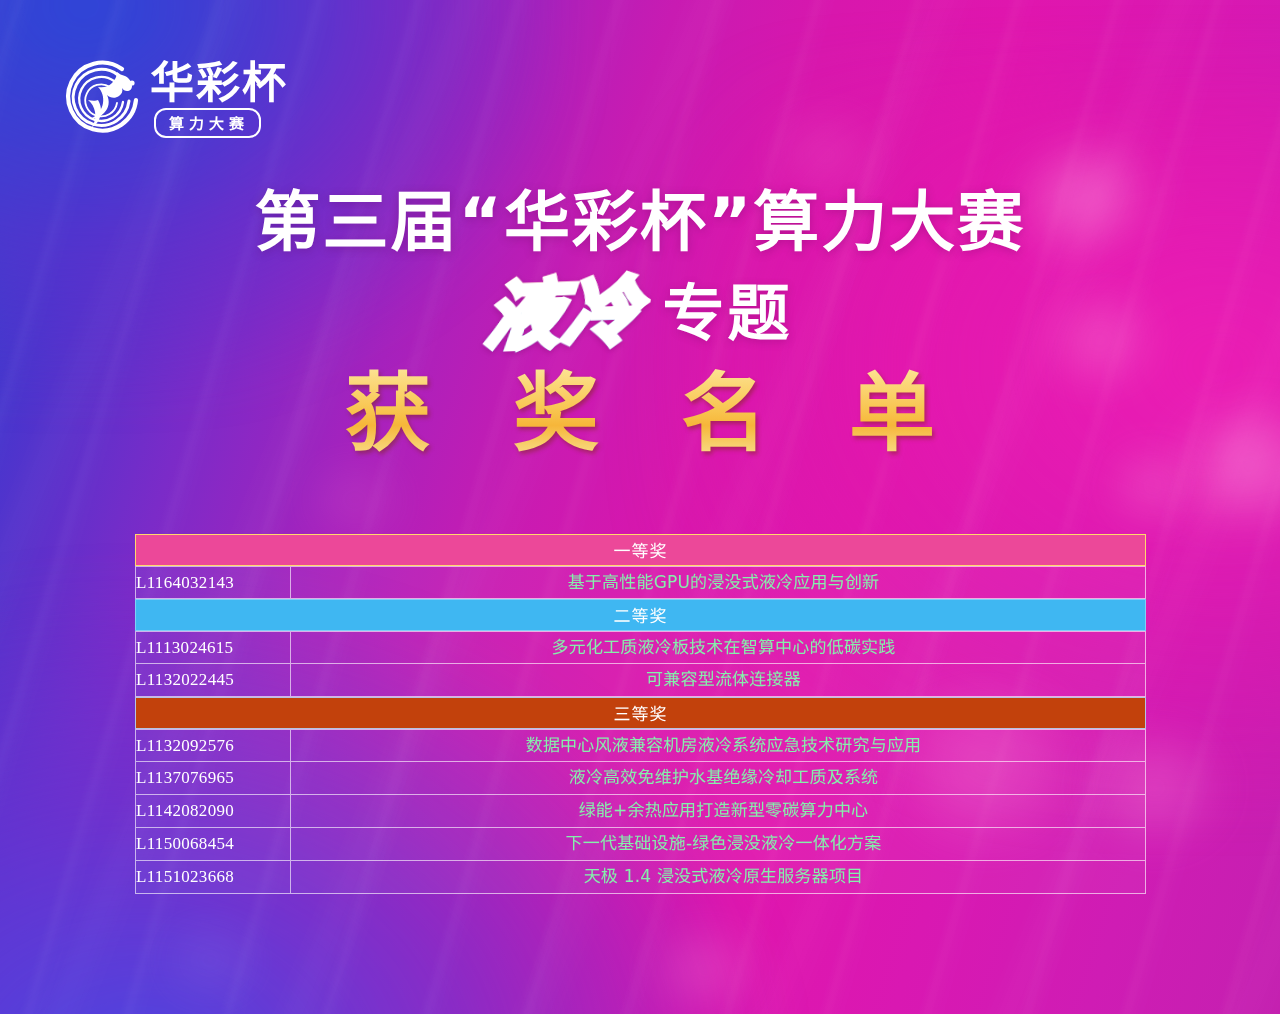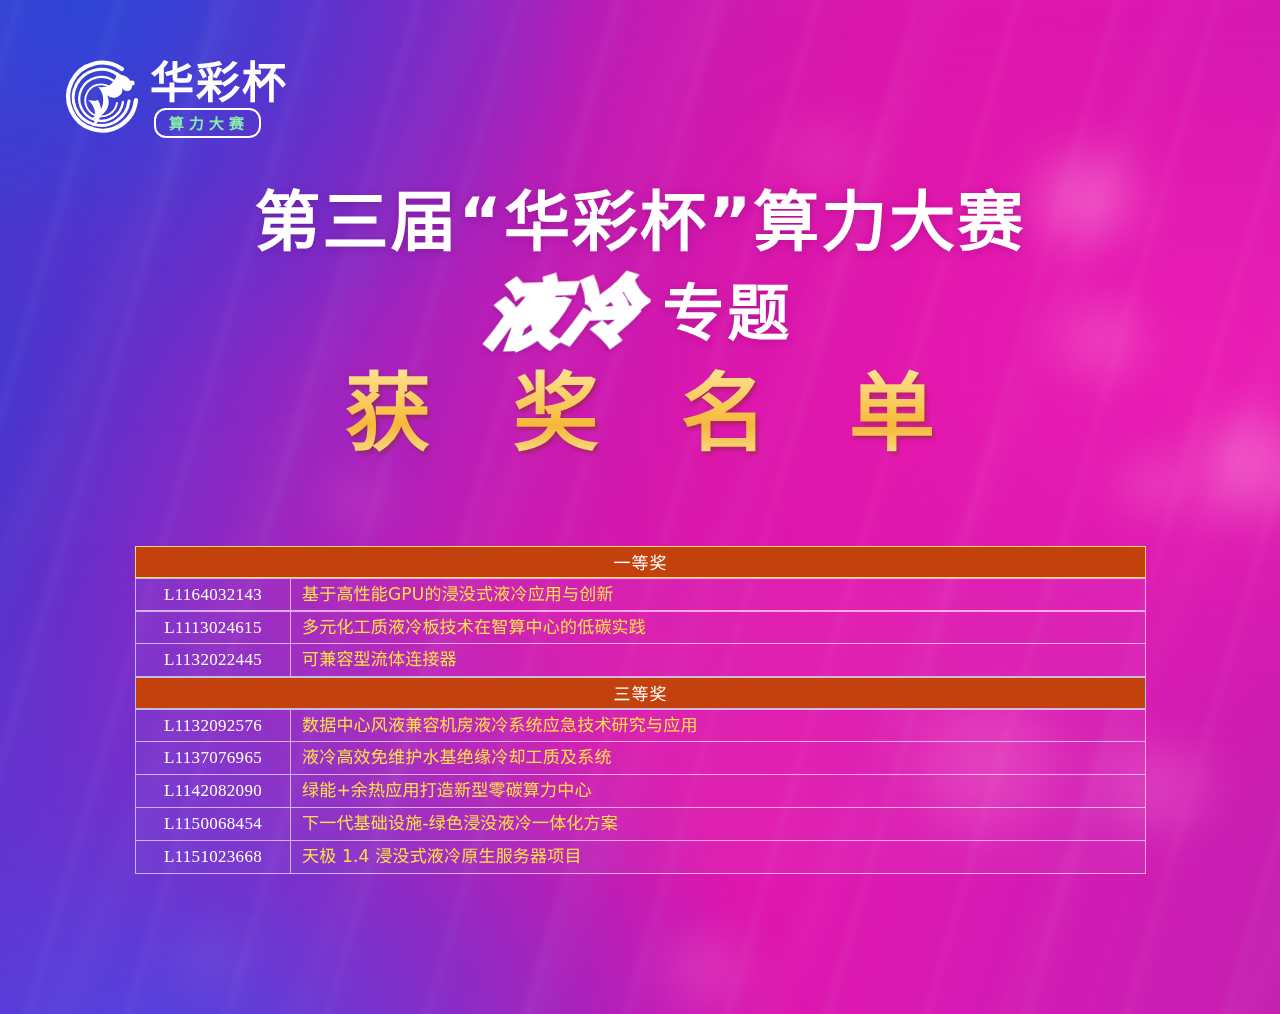--- a/index.html
+++ b/index.html
@@ -141,21 +141,21 @@
     letter-spacing: 2px;
     line-height: 50px;
     white-space: nowrap;
     font-family: "DejaVu Sans", "Liberation Sans", sans-serif;
   }
   .logo-badge {
     position: absolute;
     left: 92px; top: 56px;
     border: 2px solid #ffffff;
     border-radius: 12px;
-    color: #86efac;
+    color: #ffffff;
     font-size: 15px;
     font-weight: 700;
     letter-spacing: 5px;
     padding: 2px 10px 3px 13px;
     white-space: nowrap;
     font-family: "DejaVu Sans", "Liberation Sans", sans-serif;
   }
 
   
   .headline {
@@ -243,57 +243,58 @@
     line-height: 32px;
     text-align: center;
     color: #ffffff;
     font-size: 17px;
     font-weight: 400;
     letter-spacing: 1px;
     border: 1px solid rgba(255,255,255,0.55);
     box-sizing: border-box;
     font-family: "DejaVu Sans", "Liberation Sans", sans-serif;
   }
-  .cat-gold  { background: #c2410c; border-color: #ffd96b; margin-top: 12px; }
+  .cat-gold  { background: #ec4899; border-color: #ffd96b; }
   .cat-blue  { background: #3fb7f2; border-color: #7ed1f7; }
   .cat-slate { background: #c2410c; border-color: #b4c4e2; }
 
   .data-row {
     display: flex;
     height: 33px;
     box-sizing: border-box;
     border: 1px solid rgba(255,255,255,0.62);
     border-top: none;
     background: rgba(255,255,255,0.045);
   }
   .first-data { border-top: 1px solid rgba(255,255,255,0.62); }
 
   .cell-id {
     width: 155px;
     flex: 0 0 155px;
     box-sizing: border-box;
     border-right: 1px solid rgba(255,255,255,0.62);
-    text-align: center;
+    text-align: left;
     line-height: 31px;
     color: #ffffff;
     font-size: 17px;
     letter-spacing: 0.3px;
     font-family: "Liberation Serif", "DejaVu Serif", serif;
   }
   .cell-title {
     flex: 1 1 auto;
     box-sizing: border-box;
     padding-left: 11px;
     line-height: 31px;
-    color: #fde047;
+    color: #86efac;
     font-size: 17px;
     letter-spacing: 0.2px;
     white-space: nowrap;
     overflow: hidden;
     font-family: "DejaVu Sans", "Liberation Sans", sans-serif;
+    text-align: center;
   }
 </style>
 </head>
 <body>
 
 <div class="bg">
   <div class="bg-base"></div>
   <div class="bg-topleft"></div>
   <div class="bg-lowleft"></div>
   <div class="bg-rightglow"></div>
@@ -341,20 +342,21 @@
     </div>
     <div class="h-gold">获 奖 名 单</div>
   </div>
 
   <div class="table">
       <div class="cat-row cat-gold">一等奖</div>
       <div class="data-row first-data">
         <div class="cell-id">L1164032143</div>
         <div class="cell-title">基于高性能GPU的浸没式液冷应用与创新</div>
       </div>
+      <div class="cat-row cat-blue">二等奖</div>
       <div class="data-row first-data">
         <div class="cell-id">L1113024615</div>
         <div class="cell-title">多元化工质液冷板技术在智算中心的低碳实践</div>
       </div>
       <div class="data-row">
         <div class="cell-id">L1132022445</div>
         <div class="cell-title">可兼容型流体连接器</div>
       </div>
       <div class="cat-row cat-slate">三等奖</div>
       <div class="data-row first-data">

